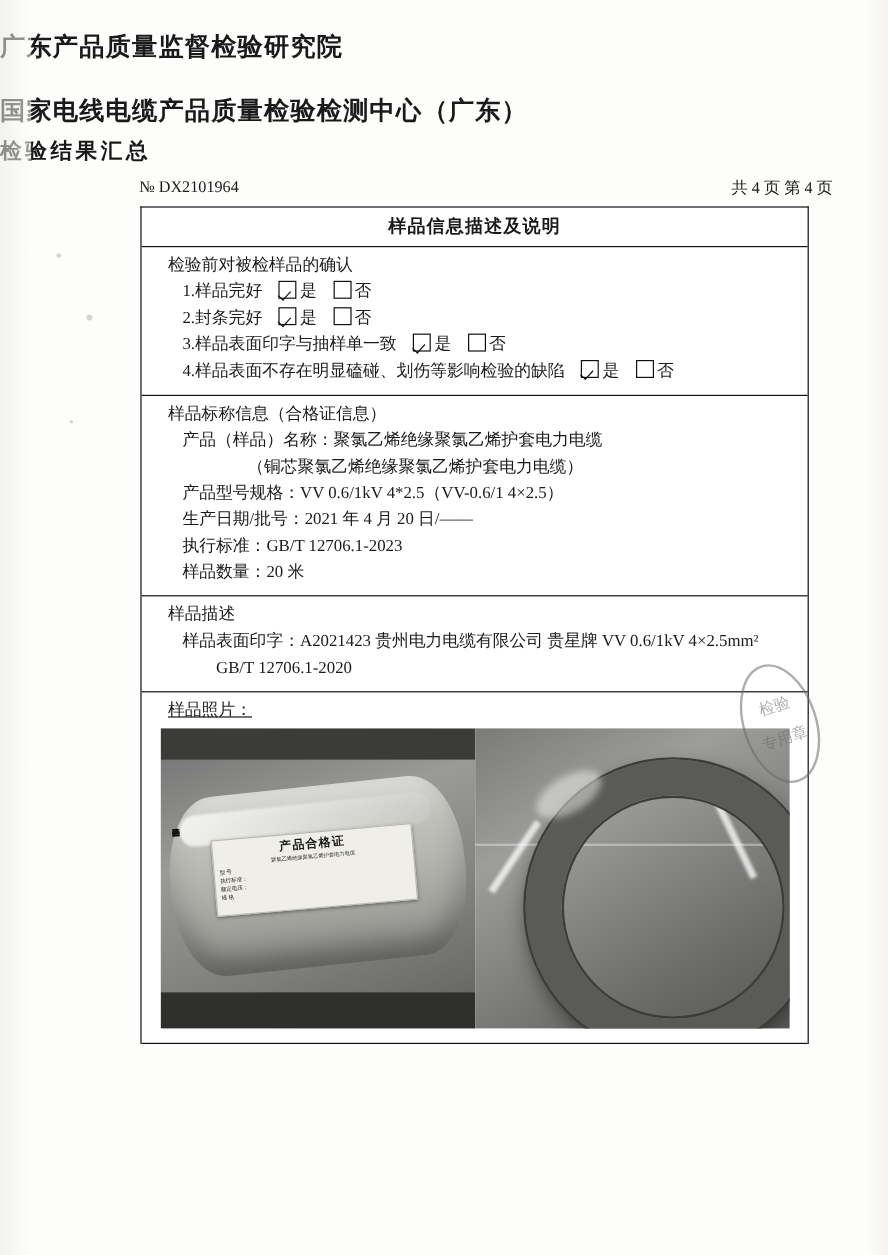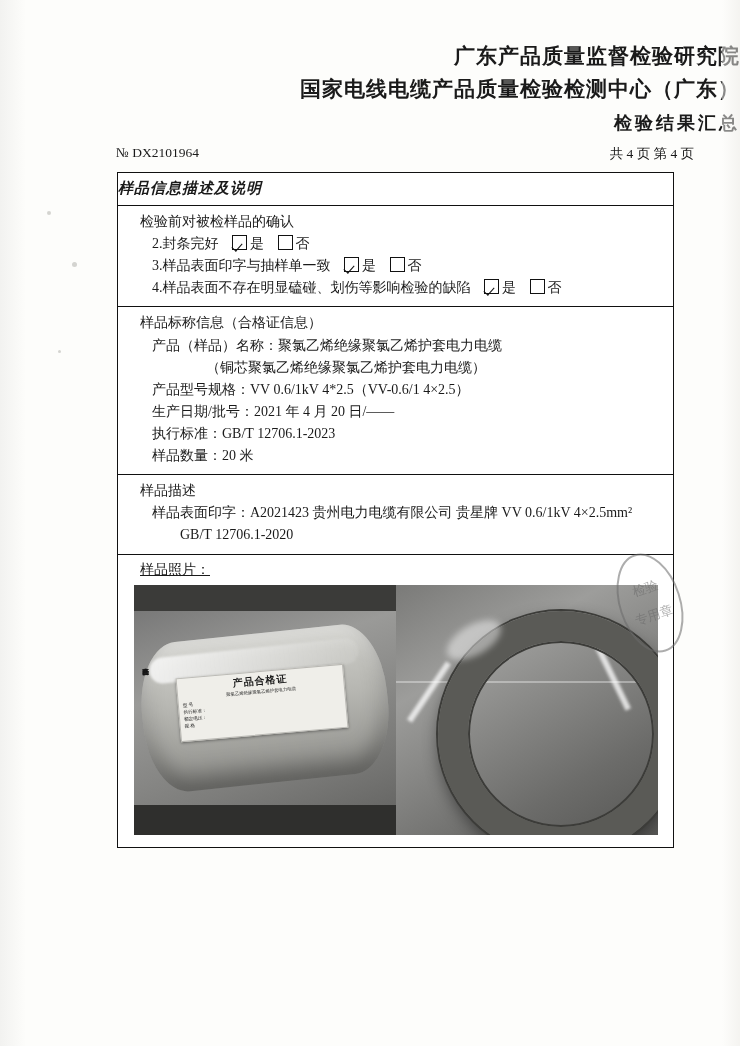--- a/index.html
+++ b/index.html
@@ -34,34 +34,35 @@
     content: "";
     position: absolute;
     right: 0; top: 0; bottom: 0;
     width: 18px;
     background: linear-gradient(to left, #eceae6 0%, #fdfdfb 100%);
     opacity: .5;
     pointer-events: none;
   }
 
   .header {
-    text-align: right;
-    padding-top: 41px;
+    text-align: left;
+    padding-top: 24px;
   }
   .title-line1 {
     font-size: 21px;
     font-weight: bold;
     letter-spacing: 1px;
     line-height: 1.5;
   }
   .title-line2 {
     font-size: 21px;
     font-weight: bold;
     letter-spacing: 1px;
     line-height: 1.6;
+    margin-top: 20px;
   }
   .title-line3 {
     font-size: 18px;
     font-weight: bold;
     letter-spacing: 3px;
     line-height: 1.7;
     margin-top: 2px;
   }
 
   .meta-row {
@@ -94,26 +95,25 @@
     width: 555px;
     border: 1.6px solid #111;
     border-bottom: none;
     background: #fff;
   }
   .row {
     border-bottom: 1.6px solid #111;
     padding: 0;
   }
   .row-title {
-    text-align: left;
+    text-align: center;
     font-size: 15px;
     font-weight: bold;
     padding: 6px 0 7px 0;
     letter-spacing: 1px;
-    font-style: italic;
   }
   .cell {
     padding: 5px 0 7px 0;
   }
   .line {
     font-size: 14px;
     line-height: 1.58;
     padding-left: 22px;
     white-space: nowrap;
   }
@@ -335,20 +335,25 @@
   <div class="table-wrap">
 
     <div class="row">
       <div class="row-title">样品信息描述及说明</div>
     </div>
 
     <div class="row">
       <div class="cell">
         <div class="line">检验前对被检样品的确认</div>
 
+        <div class="line sub">
+          <span>1.样品完好</span>
+          <span class="chk checked"></span><span class="opt">是</span>
+          <span class="chk"></span><span class="opt">否</span>
+        </div>
 
         <div class="line sub">
           <span>2.封条完好</span>
           <span class="chk checked"></span><span class="opt">是</span>
           <span class="chk"></span><span class="opt">否</span>
         </div>
 
         <div class="line sub">
           <span>3.样品表面印字与抽样单一致</span>
           <span class="chk checked"></span><span class="opt">是</span>

